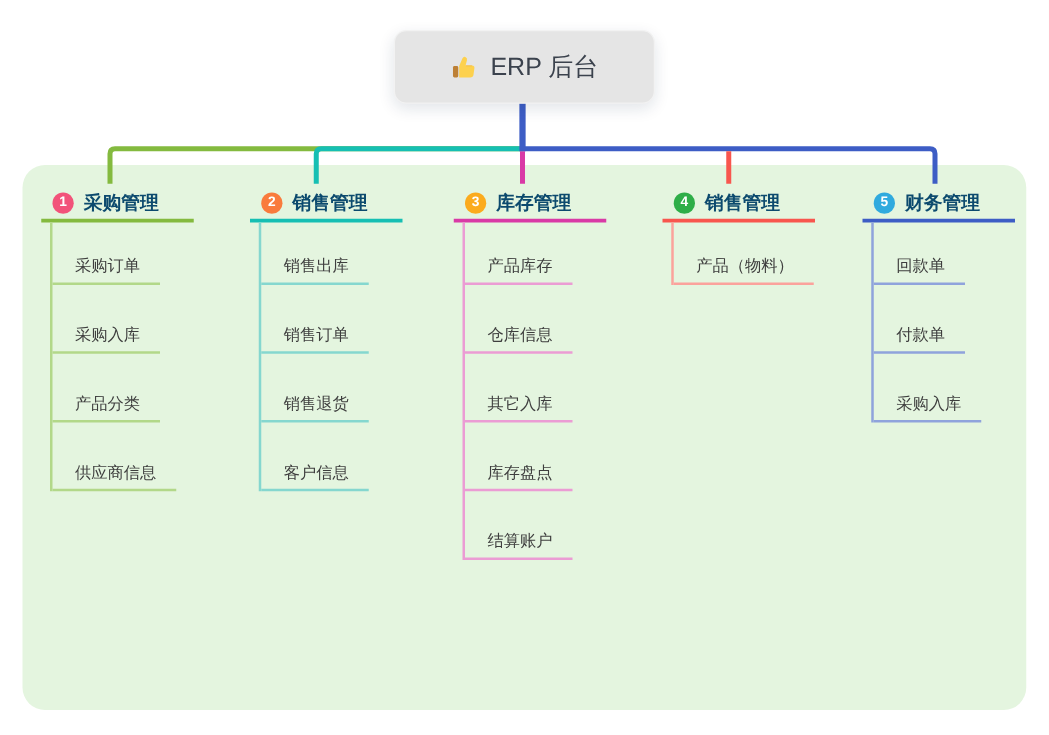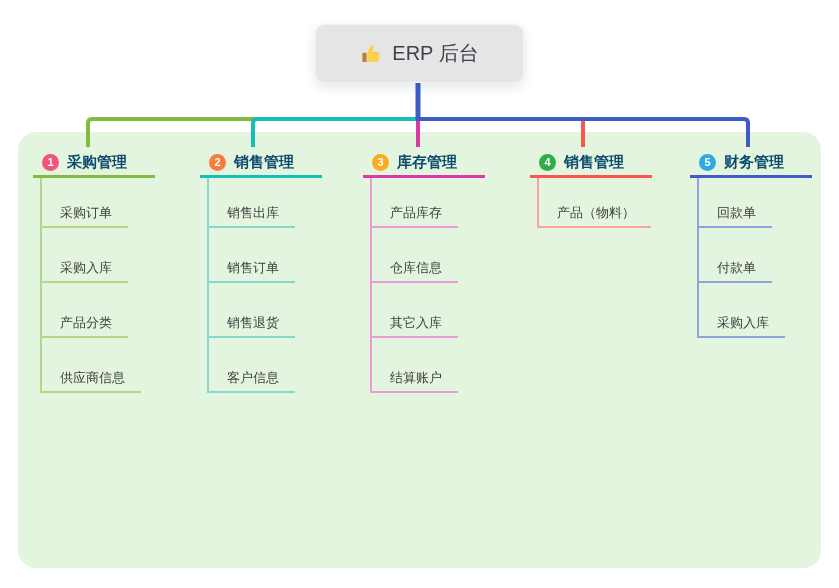--- a/index.html
+++ b/index.html
@@ -117,20 +117,23 @@
           <div class="child">
             <div class="child-label">产品库存</div>
           </div>
           <div class="child">
             <div class="child-label">仓库信息</div>
           </div>
           <div class="child">
             <div class="child-label">其它入库</div>
           </div>
           <div class="child">
+            <div class="child-label">库存盘点</div>
+          </div>
+          <div class="child">
             <div class="child-label">结算账户</div>
           </div>
         </div>
       </div>
       <div class="branch" style="left: 530px; --c: #f8564e; --lc: #fba29c;">
         <div class="branch-title">
           <span class="badge" style="background: rgb(46, 174, 72);">4</span>
           <span class="t-label">销售管理</span>
         </div>
         <div class="children">

